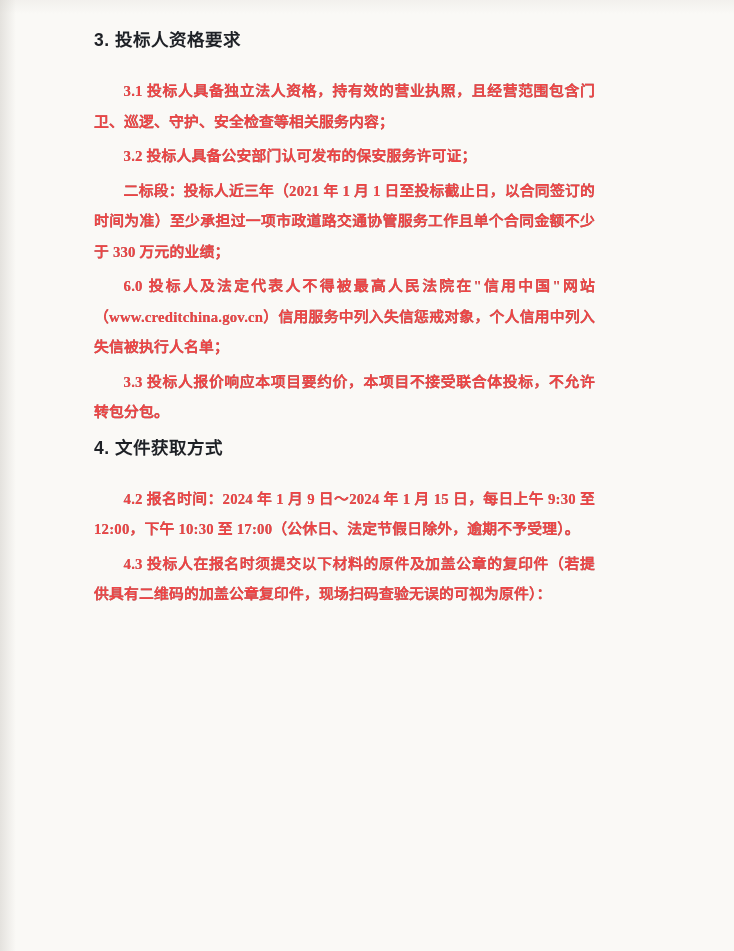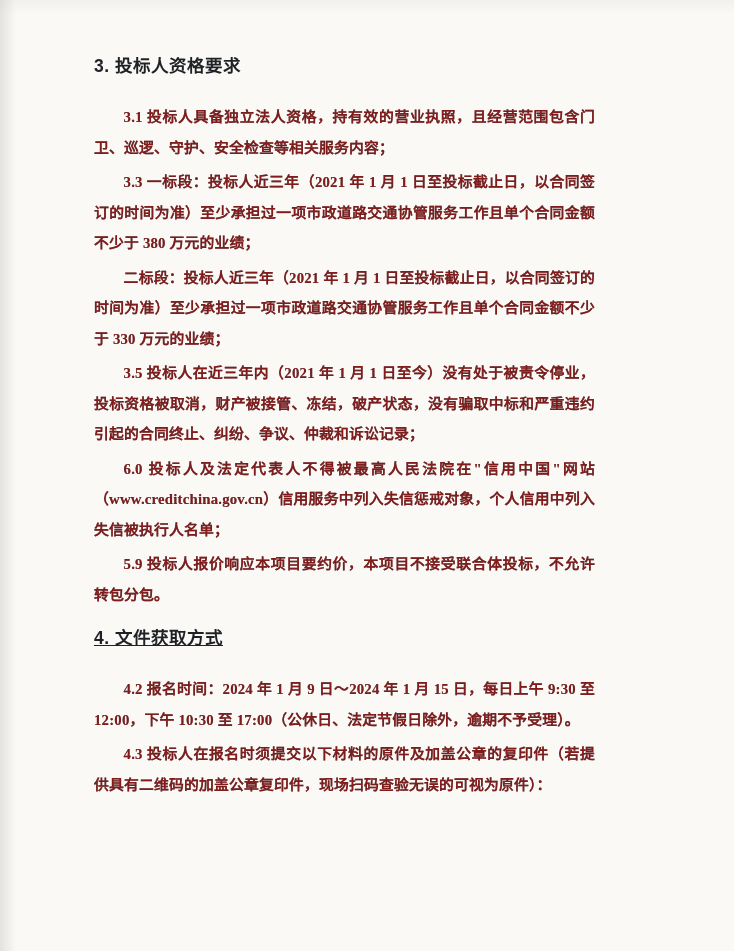--- a/index.html
+++ b/index.html
@@ -14,60 +14,58 @@
       linear-gradient(180deg, rgba(234,232,228,0.5) 0px, rgba(250,249,246,0) 14px),
       #faf9f6;
     overflow: hidden;
     font-family: "Liberation Serif", serif;
     color: #23262b;
   }
   .page {
     box-sizing: border-box;
     width: 675px;
     height: 951px;
-    padding: 54px 80px 30px 94px;
+    padding: 28px 80px 30px 94px;
   }
   .section-heading {
     font-family: "Liberation Sans", sans-serif;
     font-weight: 700;
     font-size: 17.5px;
     letter-spacing: 0.5px;
     color: #1e2126;
     margin: 0 0 24px 0;
     line-height: 24px;
   }
   .section-heading.second {
-    margin-top: 16px;
-    text-decoration: underline;
+    margin-top: 8px;
   }
   .doc-paragraph {
     font-size: 14.8px;
     line-height: 30.5px;
     font-weight: 600;
     letter-spacing: 0.2px;
     text-align: justify;
     text-indent: 2em;
     margin: 0 0 4px 0;
-    color: #7f1d1d;
+    color: #ef4444;
     
     text-shadow: 0 0 0.4px rgba(35,38,43,0.55);
   }
 </style>
 </head>
 <body>
 
 <div class="page">
 
   <h2 class="section-heading">3. 投标人资格要求</h2>
 
   <p class="doc-paragraph">3.1 投标人具备独立法人资格，持有效的营业执照，且经营范围包含门卫、巡逻、守护、安全检查等相关服务内容；</p>
-  <p class="doc-paragraph">3.3 一标段：投标人近三年（2021 年 1 月 1 日至投标截止日，以合同签订的时间为准）至少承担过一项市政道路交通协管服务工作且单个合同金额不少于 380 万元的业绩；</p>
+  <p class="doc-paragraph">3.2 投标人具备公安部门认可发布的保安服务许可证；</p>
   <p class="doc-paragraph">二标段：投标人近三年（2021 年 1 月 1 日至投标截止日，以合同签订的时间为准）至少承担过一项市政道路交通协管服务工作且单个合同金额不少于 330 万元的业绩；</p>
-  <p class="doc-paragraph">3.5 投标人在近三年内（2021 年 1 月 1 日至今）没有处于被责令停业，投标资格被取消，财产被接管、冻结，破产状态，没有骗取中标和严重违约引起的合同终止、纠纷、争议、仲裁和诉讼记录；</p>
   <p class="doc-paragraph">6.0 投标人及法定代表人不得被最高人民法院在"信用中国"网站（www.creditchina.gov.cn）信用服务中列入失信惩戒对象，个人信用中列入失信被执行人名单；</p>
-  <p class="doc-paragraph">5.9 投标人报价响应本项目要约价，本项目不接受联合体投标，不允许转包分包。</p>
+  <p class="doc-paragraph">3.3 投标人报价响应本项目要约价，本项目不接受联合体投标，不允许转包分包。</p>
 
   <h2 class="section-heading second">4. 文件获取方式</h2>
 
   <p class="doc-paragraph">4.2 报名时间：2024 年 1 月 9 日～2024 年 1 月 15 日，每日上午 9:30 至 12:00，下午 10:30 至 17:00（公休日、法定节假日除外，逾期不予受理）。</p>
   <p class="doc-paragraph">4.3 投标人在报名时须提交以下材料的原件及加盖公章的复印件（若提供具有二维码的加盖公章复印件，现场扫码查验无误的可视为原件）：</p>
 
 </div>
 
 </body></html>

